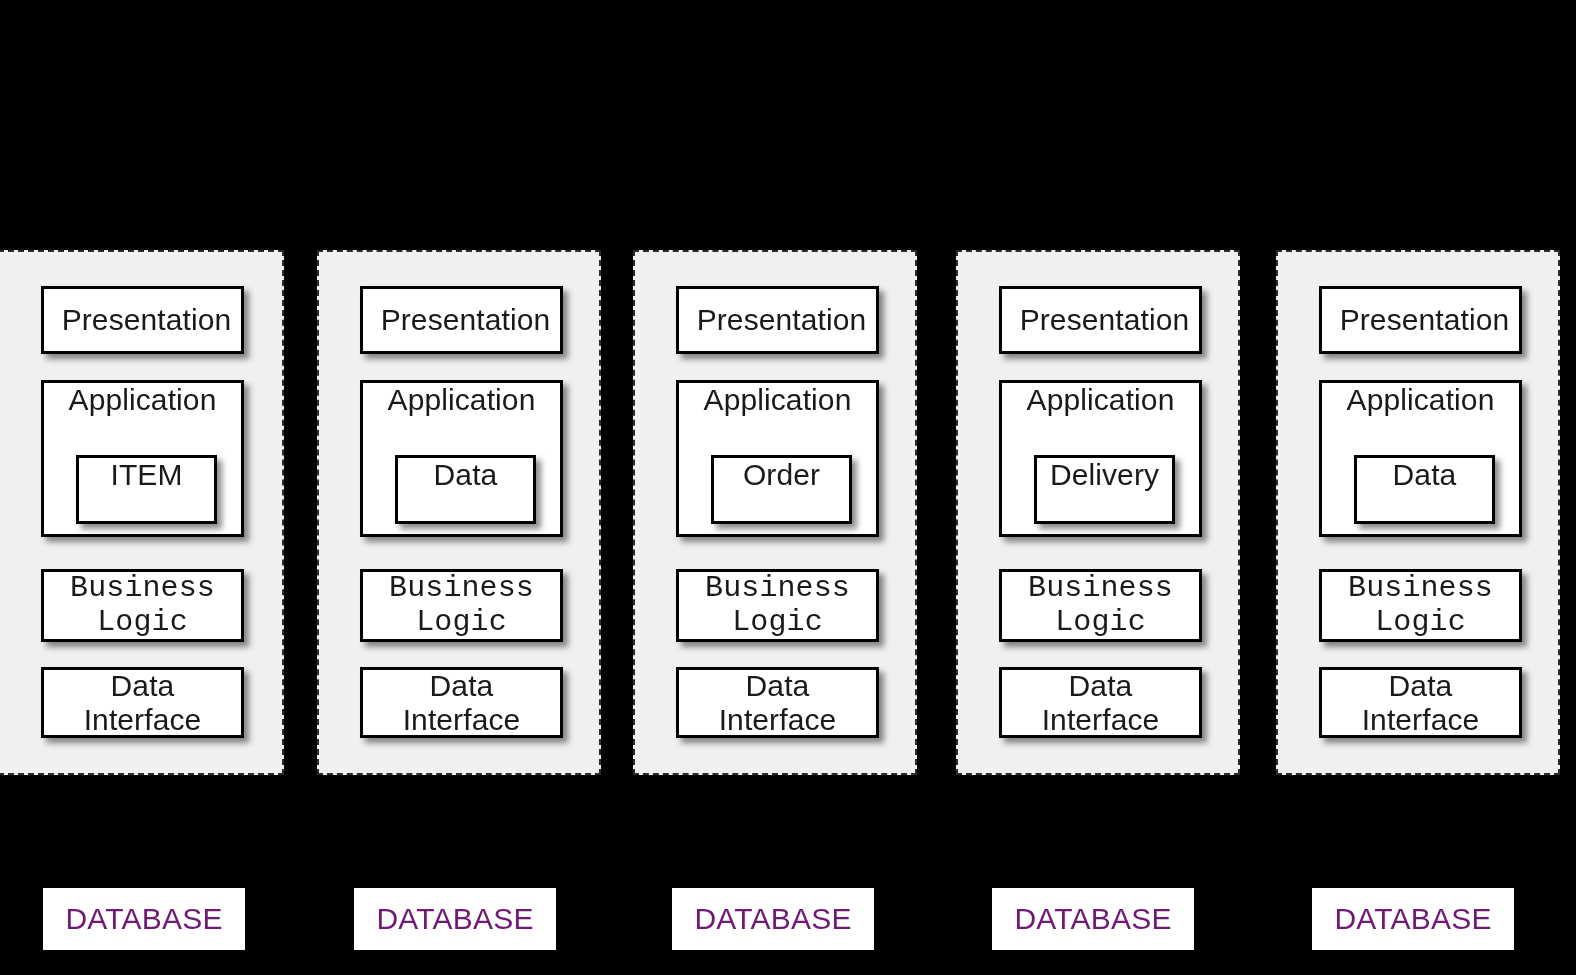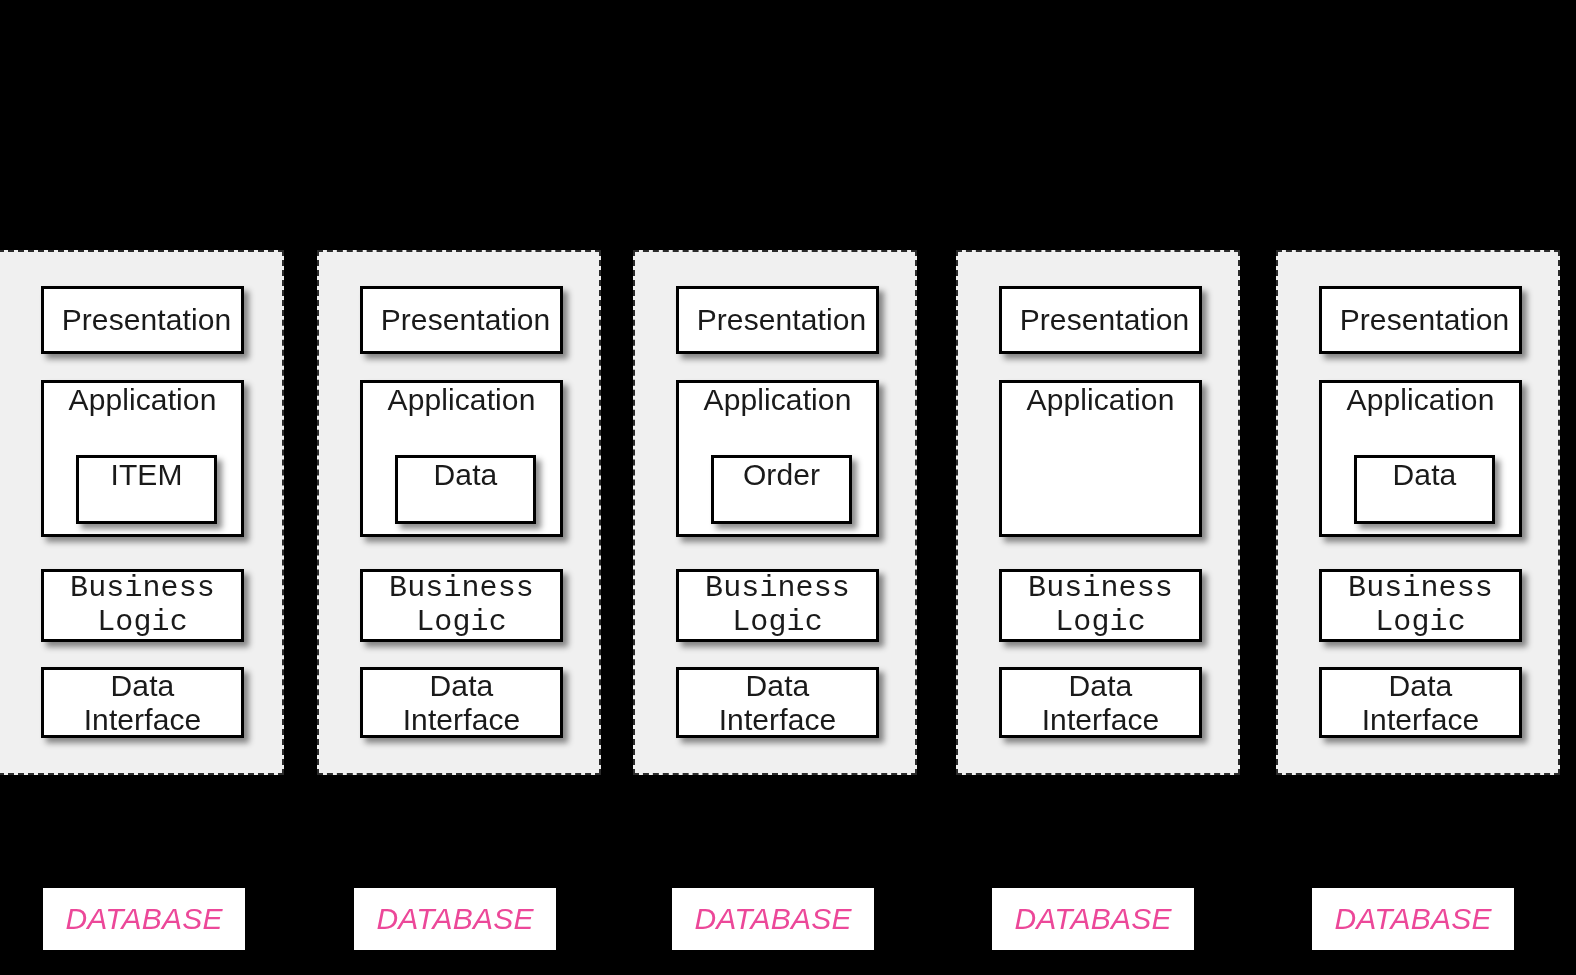--- a/index.html
+++ b/index.html
@@ -100,23 +100,22 @@
     position: absolute;
     top: 888px;
     height: 62px;
     background: #ffffff;
     border: 0;
     box-sizing: border-box;
     display: flex;
     align-items: center;
     justify-content: center;
     font-size: 30px;
-    color: #ec4899;
+    color: #701a75;
     letter-spacing: 0.2px;
-    font-style: italic;
   }
   .database.d0 { left: 43px;   width: 202px; }
   .database.d1 { left: 354px;  width: 202px; }
   .database.d2 { left: 672px;  width: 202px; }
   .database.d3 { left: 992px;  width: 202px; }
   .database.d4 { left: 1312px; width: 202px; }
 </style>
 </head>
 <body>
 
@@ -181,20 +180,23 @@
 Interface</span>
     </div>
   </div>
 
   <div class="service s3">
     <div class="layer presentation">
       <span>Presentation</span>
     </div>
     <div class="layer application">
       <span>Application</span>
+      <div class="appbox">
+        <span>Delivery</span>
+      </div>
     </div>
     <div class="layer bizlogic">
       <span class="two-line">Business
 Logic</span>
     </div>
     <div class="layer datainterface">
       <span class="two-line">Data
 Interface</span>
     </div>
   </div>

